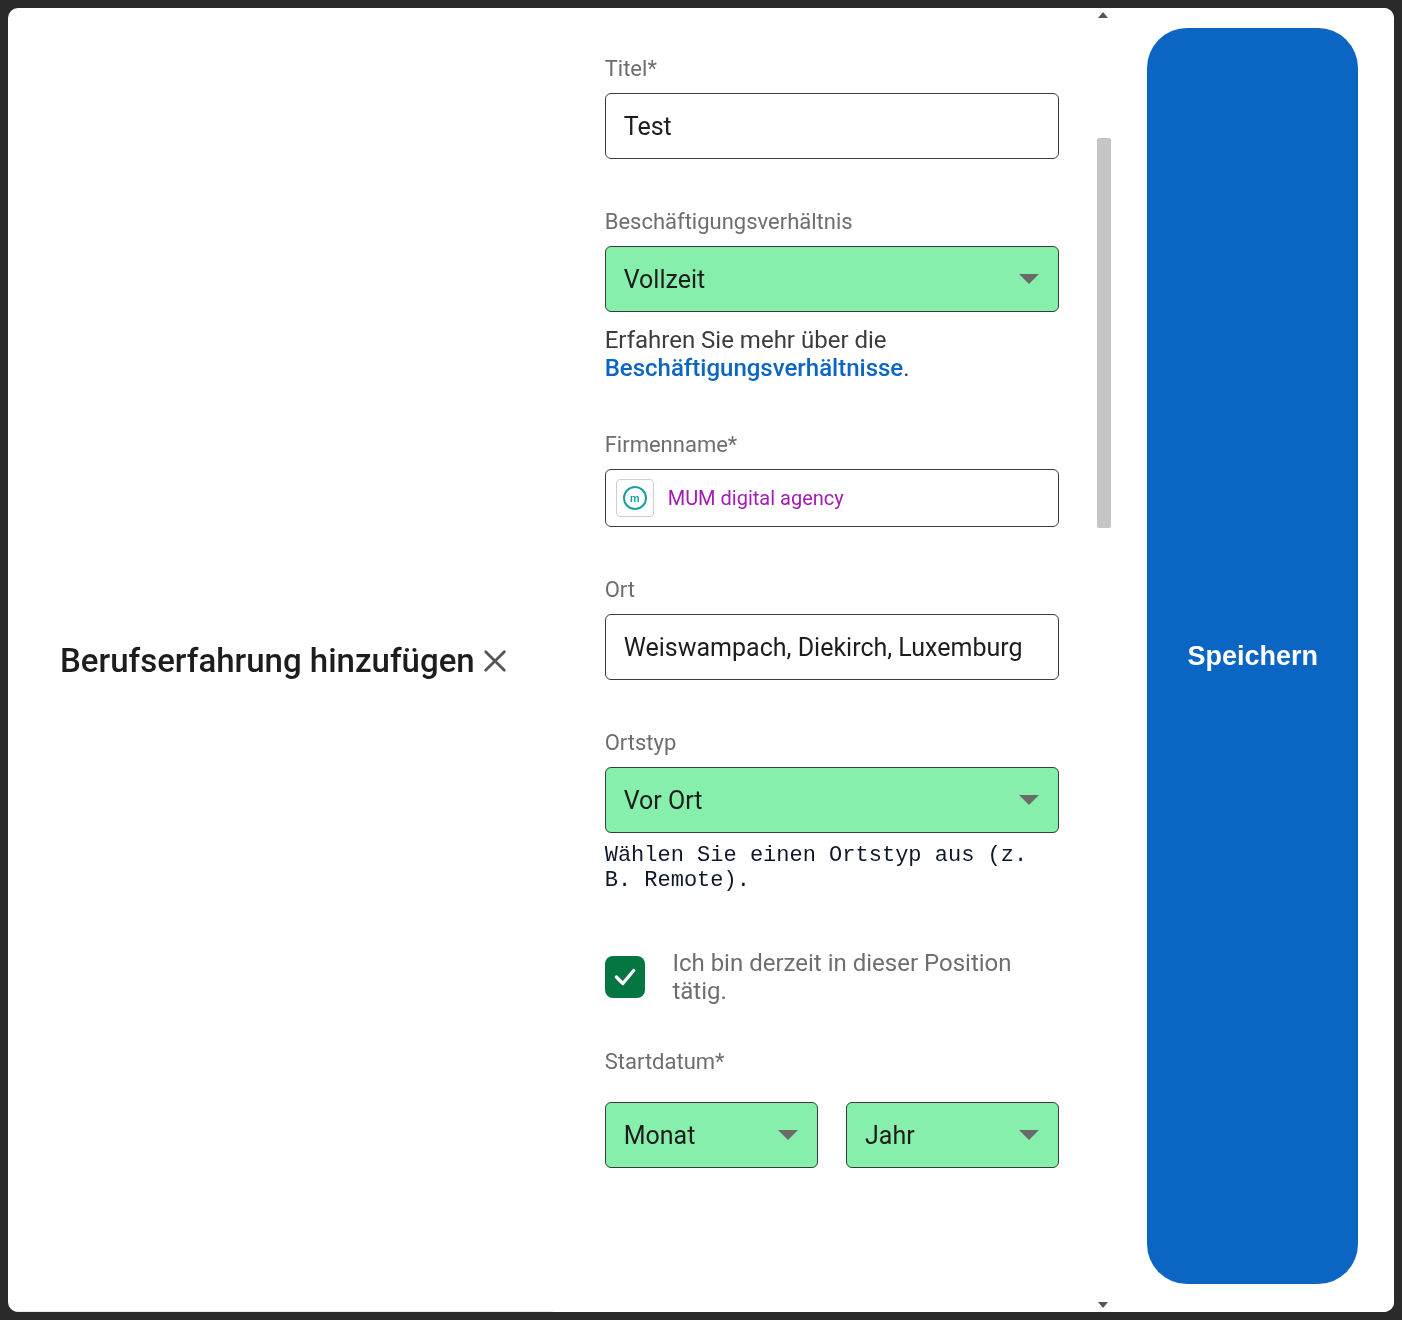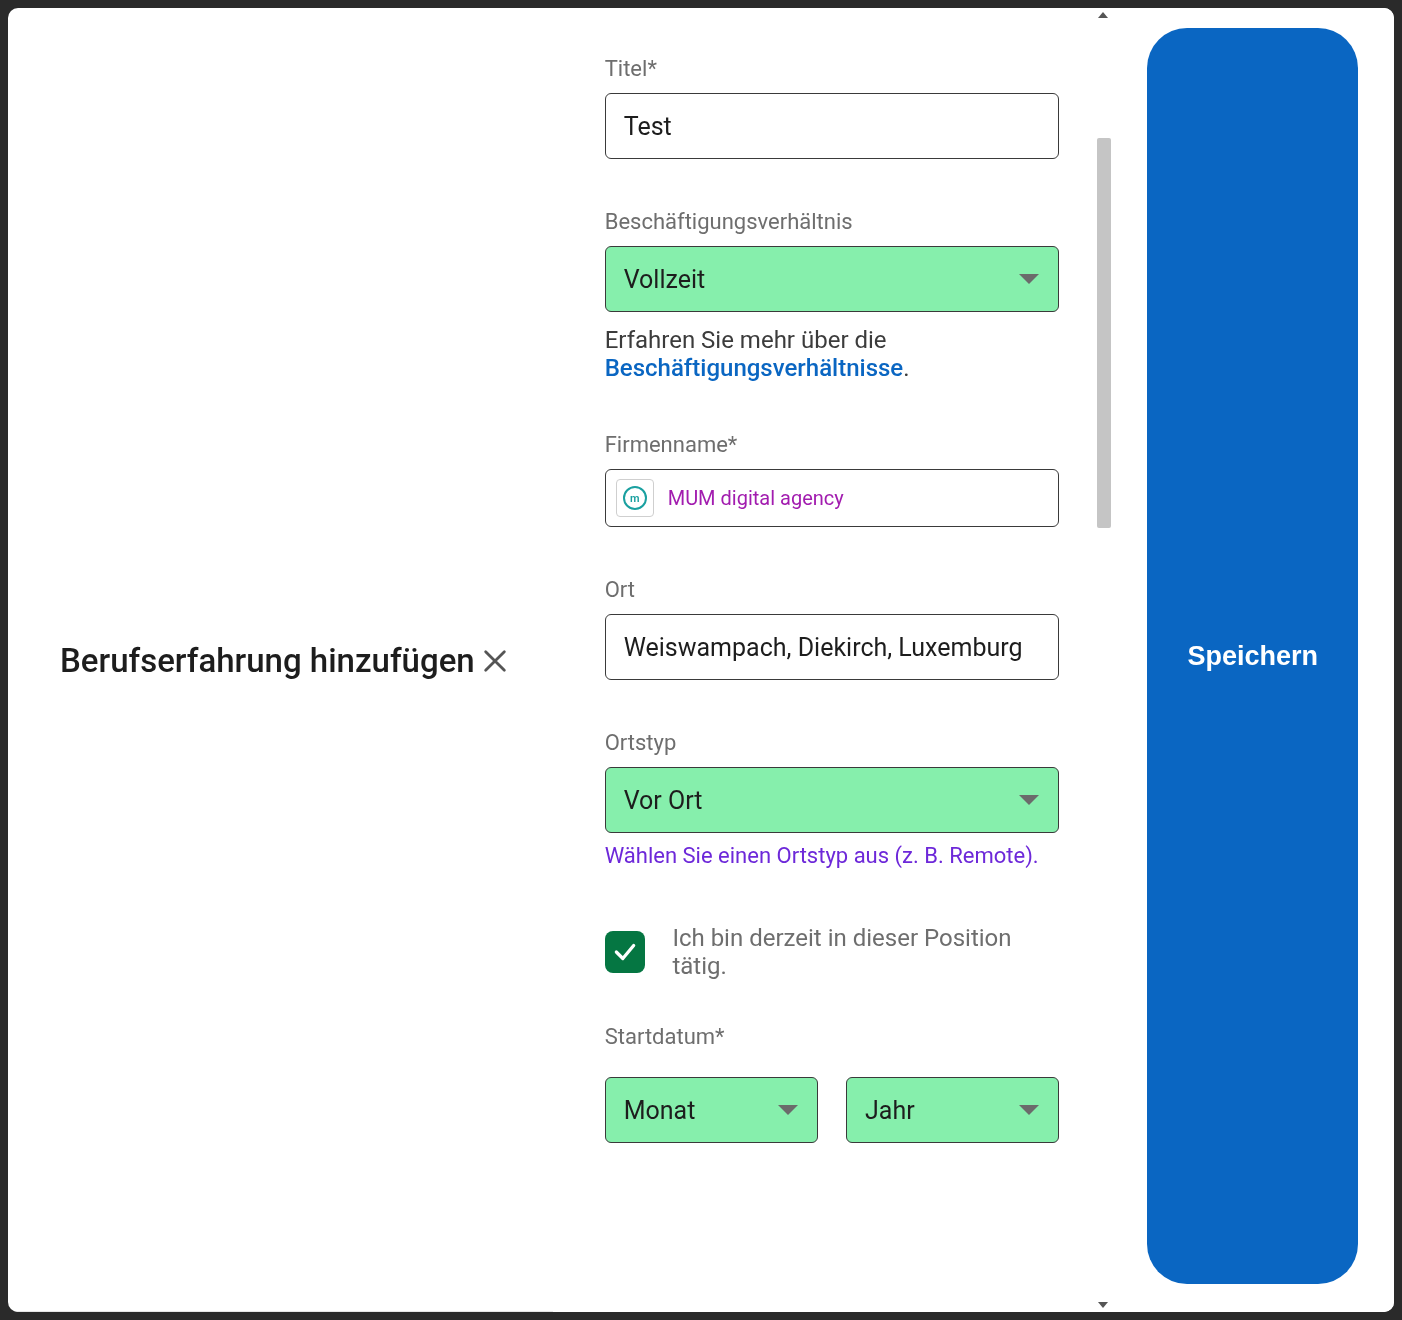--- a/index.html
+++ b/index.html
@@ -113,22 +113,23 @@
     border-right: 10px solid transparent;
     border-top: 10px solid #6b6b6b;
   }
   .helper {
     font-size: 24px;
     color: #3c3c3c;
     margin-top: 14px;
   }
   .helper-muted {
     font-size: 22px;
-    color: #6d28d9;
+    color: #0f172a;
     margin-top: 10px;
+    font-family: Liberation Mono, monospace;
   }
   .link { color: #0a66c2; font-weight: 500; cursor: pointer; }
   .company-wrap {
     display: flex;
     align-items: center;
     gap: 14px;
     width: 100%;
     height: 58px;
     border: 1px solid #3a3a3a;
     border-radius: 6px;

